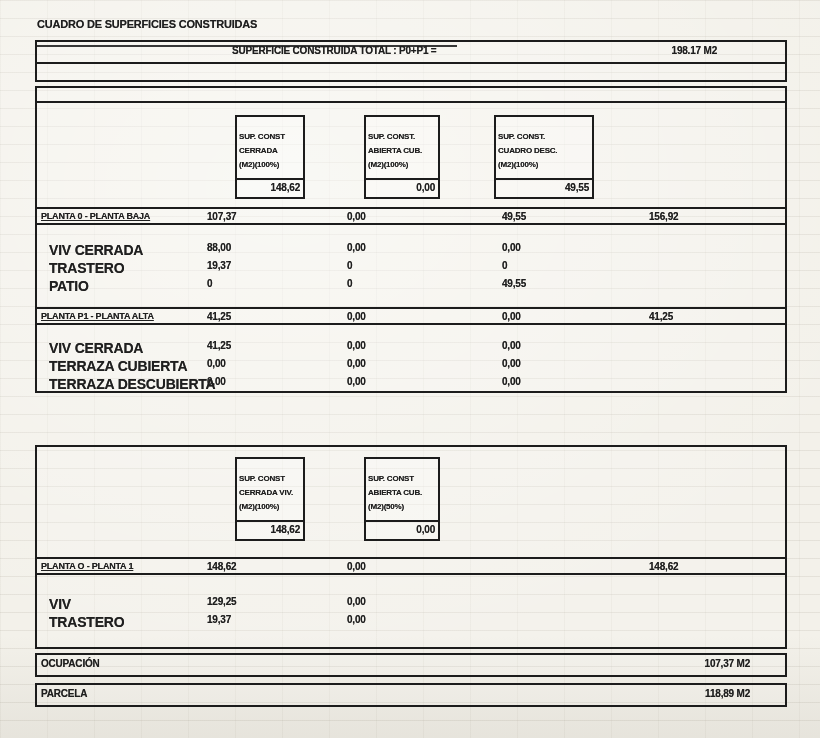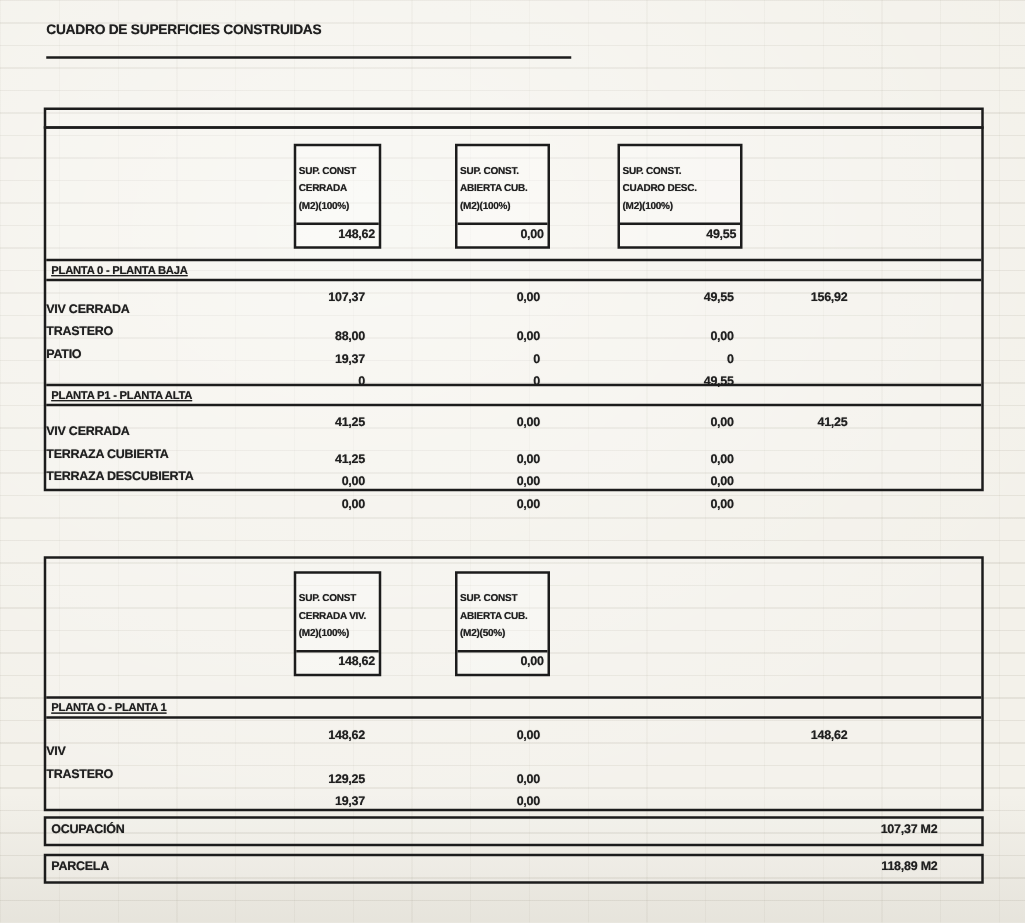--- a/index.html
+++ b/index.html
@@ -40,46 +40,52 @@
   .hbox .hv{border-top:2px solid #1c1c1c;height:15px;text-align:right;padding:2px 3px 0 0;font-size:10px;}
   .s1h{top:12px;height:80px;}
   .s2h{top:10px;height:80px;}
   .hb1{left:198px;width:66px;}
   .hb2{left:327px;width:72px;}
   .hb3{left:457px;width:96px;}
   
   .band{position:absolute;left:0;width:100%;height:18px;border-top:2px solid #1c1c1c;border-bottom:2px solid #1c1c1c;box-sizing:border-box;}
   .band .lbl{position:absolute;left:4px;top:2px;font-size:9px;text-decoration:underline;}
   .row{position:absolute;left:0;width:100%;height:18px;}
-  .row .lbl{position:absolute;left:0;top:3px;font-size:10px;}
-  .cell{position:absolute;top:2px;height:14px;text-align:right;font-size:10px;margin-top:22px;}
+  .row .lbl{position:absolute;left:12px;top:3px;font-size:14px;}
+  .cell{position:absolute;top:2px;height:14px;font-size:10px;}
   .row .cell{top:3px;}
   .c1{left:170px;width:85px;}
   .c2{left:310px;width:85px;}
   .c3{left:465px;width:85px;}
-  .c4{left:556px;width:85px;}
+  .c4{left:612px;width:85px;}
   
   .boxD{left:35px;top:399px;width:748px;height:46px;}
   .s2-title{position:absolute;left:3px;top:3px;font-size:10px;}
   .s2-tip{position:absolute;left:3px;top:21px;font-size:10px;}
   .s2-total-label{position:absolute;left:195px;top:21px;font-size:10px;}
   .s2-total-value{position:absolute;right:50px;top:21px;font-size:10px;}
   
   .boxF{left:35px;top:653px;width:748px;height:20px;}
   .boxG{left:35px;top:683px;width:748px;height:20px;}
   .f-label{position:absolute;left:4px;top:3px;font-size:10px;}
   .f-value{position:absolute;right:35px;top:3px;font-size:10px;}
 </style>
 </head>
 <body>
 
 <div class="page">
 
   <div class="doc-title">CUADRO DE SUPERFICIES CONSTRUIDAS</div>
 
+  <div class="bx boxA">
+    <div class="r1">
+      <span class="sum-label">SUPERFICIE CONSTRUIDA TOTAL : P0+P1 =</span>
+      <span class="sum-value">198.17 M2</span>
+    </div>
+  </div>
 
   <div class="bx boxB"></div>
 
   <div class="bx boxC">
 
     <div class="hbox s1h hb1">
       <div class="ht">
         <div>SUP. CONST</div>
         <div>CERRADA</div>
         <div>(M2)(100%)</div>

